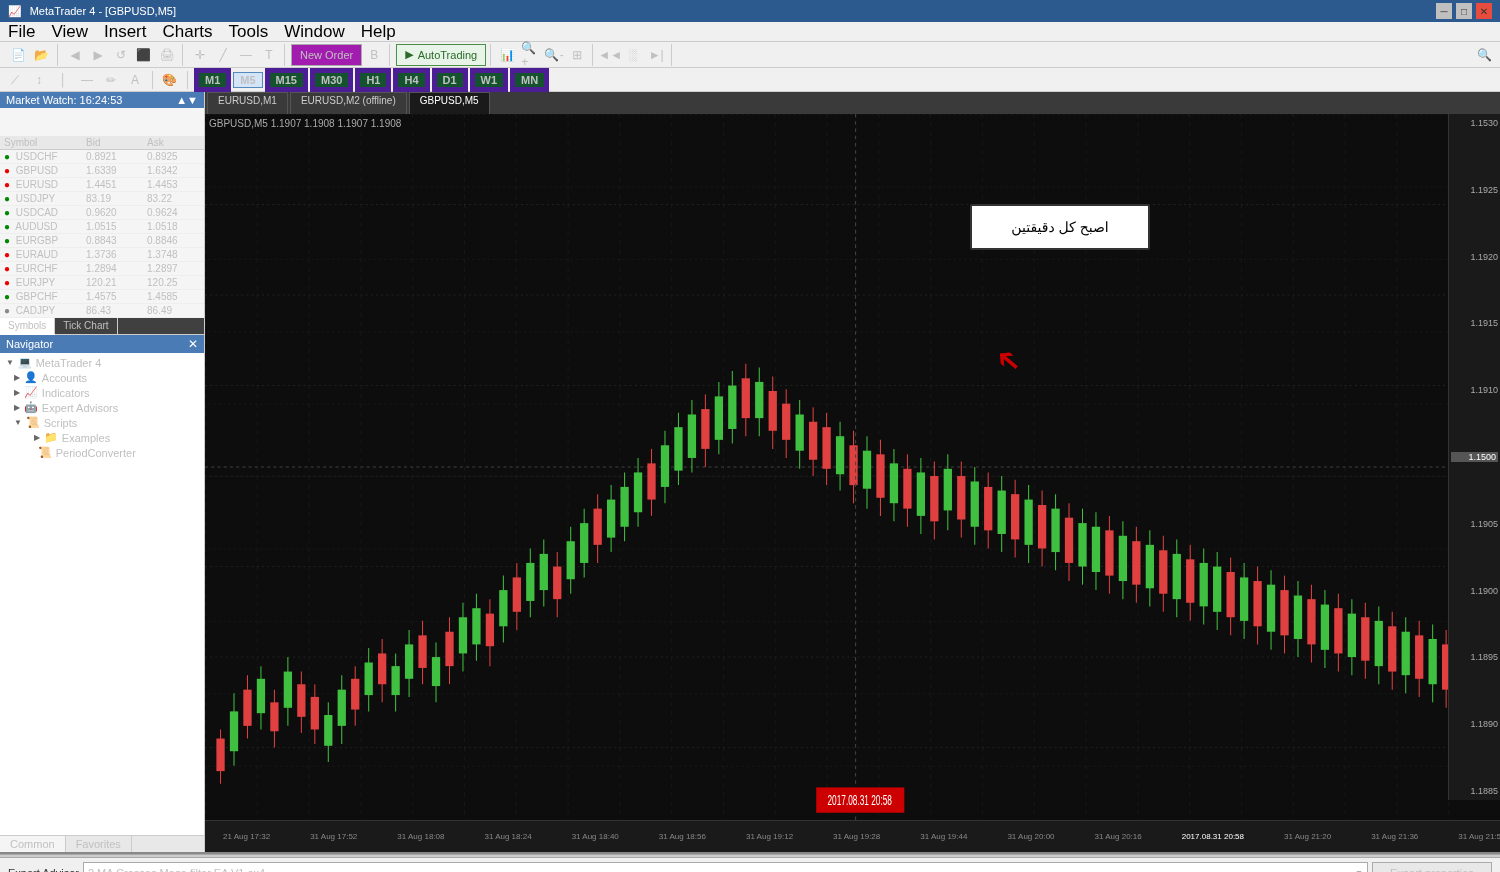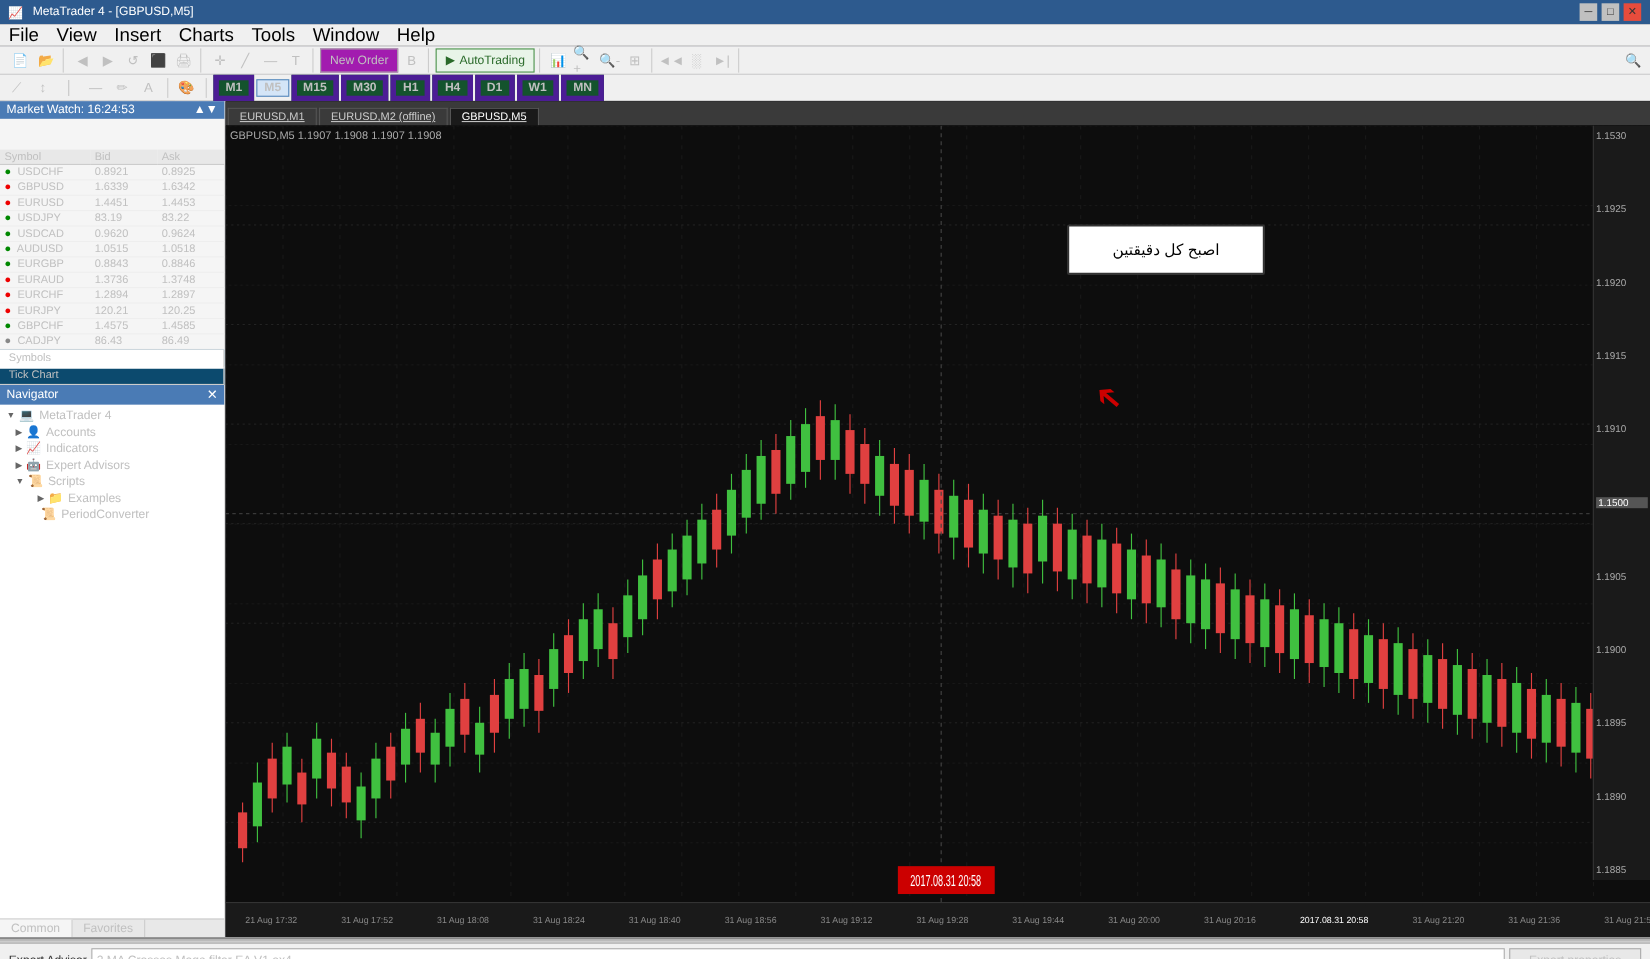--- a/index.html
+++ b/index.html
@@ -36,52 +36,52 @@
     #left-panel { width: 205px; background: #f5f5f5; border-right: 1px solid #ccc; display: flex; flex-direction: column; flex-shrink: 0; }
     
     
     #market-watch { flex-shrink: 0; }
     #mw-header { background: #4a7bb5; color: white; padding: 2px 6px; font-size: 11px; display: flex; justify-content: space-between; align-items: center; }
     #mw-table { width: 100%; border-collapse: collapse; margin-top: 28px; }
     #mw-table th { background: #e8e8e8; padding: 1px 4px; text-align: left; font-size: 10px; border-bottom: 1px solid #ccc; font-weight: normal; }
     #mw-table td { padding: 1px 4px; font-size: 10px; border-bottom: 1px solid #eee; }
     .sym-col { width: 70px; }
     .bid-col, .ask-col { width: 52px; }
-    #mw-tabs { display: flex; border-bottom: 1px solid #ccc; background: #0c4a6e; flex-direction: column; }
+    #mw-tabs { display: flex; border-bottom: 1px solid #ccc; background: #404040; }
     .mw-tab { padding: 2px 8px; font-size: 10px; cursor: pointer; border-right: 1px solid #ccc; }
     .mw-tab.active { background: white; border-bottom: 2px solid white; margin-bottom: -1px; }
     
     
     #navigator { flex: 1; overflow: hidden; display: flex; flex-direction: column; }
     #nav-header { background: #4a7bb5; color: white; padding: 2px 6px; font-size: 11px; display: flex; justify-content: space-between; align-items: center; }
     #nav-content { flex: 1; overflow-y: auto; padding: 2px; background: white; }
     .nav-item { padding: 1px 4px; cursor: pointer; display: flex; align-items: center; gap: 4px; font-size: 11px; }
     .nav-group { margin-left: 8px; }
     .nav-arrow { font-size: 8px; color: #666; }
     .nav-icon { font-size: 11px; }
     .nav-icon-acct { color: #e8a000; }
     .nav-icon-ind { color: #4488cc; }
     .nav-icon-ea { color: #44aa44; }
     .nav-icon-scr { color: #aa44aa; }
     .nav-icon-ex { color: #888; }
     
     
     #chart-area { flex: 1; display: flex; flex-direction: column; background: #1a1a1a; overflow: hidden; }
-    #chart-tabs { background: #3a3a3a; display: flex; align-items: flex-end; height: 22px; padding: 0 2px; text-decoration: underline; }
+    #chart-tabs { background: #3a3a3a; display: flex; height: 22px; padding: 0 2px; }
     .chart-tab { padding: 2px 10px; font-size: 10px; color: #ccc; cursor: pointer; background: #3a3a3a; border: 1px solid #555; border-bottom: none; margin-right: 2px; }
     .chart-tab.active { background: #1a1a1a; color: white; }
     #chart-canvas { flex: 1; position: relative; background: #0d0d0d; overflow: hidden; }
     #chart-title { position: absolute; top: 4px; left: 4px; color: #aaa; font-size: 10px; z-index: 10; }
     
     
     #candlestick-svg { width: 100%; height: 100%; }
     
     
     .annotation-box { position: absolute; background: white; border: 2px solid #333; padding: 10px 15px; font-size: 14px; color: #000; text-align: center; line-height: 1.6; direction: rtl; z-index: 100; border-radius: 2px; }
-    .y-label { font-size: 9px; color: #aaa; text-align: left; }
+    .y-label { font-size: 9px; color: #aaa; text-align: right; }
     .y-label.highlight { color: #fff; background: #555; padding: 0 2px; }
     
     
     #x-axis { height: 16px; background: #1a1a1a; display: flex; align-items: center; padding-left: 4px; border-top: 1px solid #333; overflow: hidden; }
     .x-label { font-size: 8px; color: #888; margin-right: 40px; white-space: nowrap; flex-shrink: 0; }
     .form-dropdown-arrow { font-size: 8px; color: #666; }
     .action-btn { height: 22px; background: #e8e8e8; border: 1px solid #aaa; font-size: 11px; cursor: pointer; display: flex; align-items: center; justify-content: center; }
     
     
     #bottom-outer { height: 240px; background: #f5f5f5; border-top: 2px solid #888; display: flex; flex-direction: column; position: relative; }

